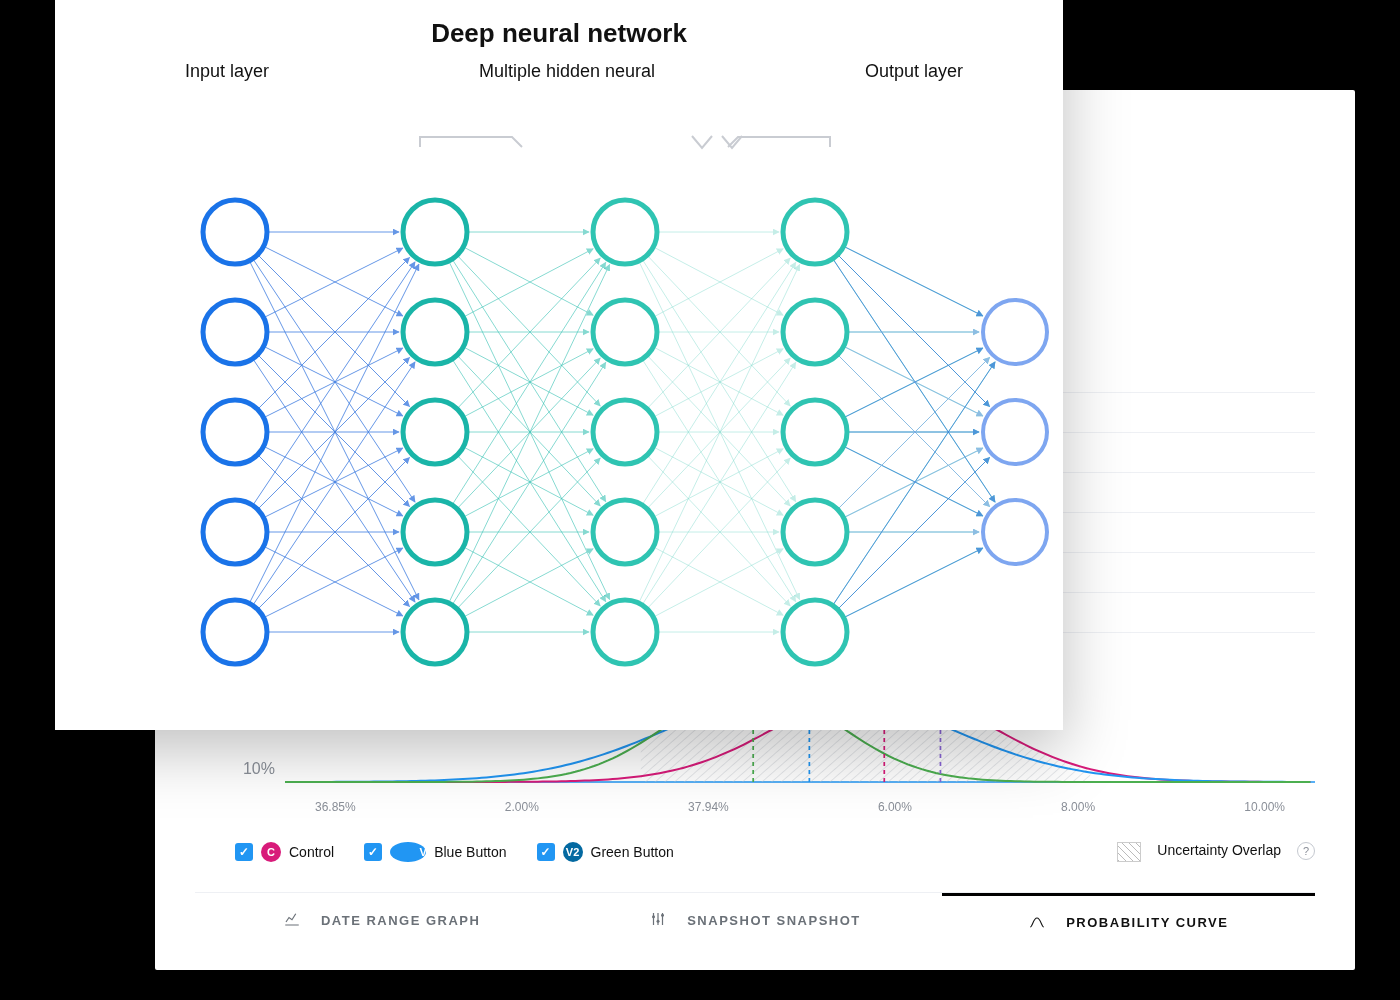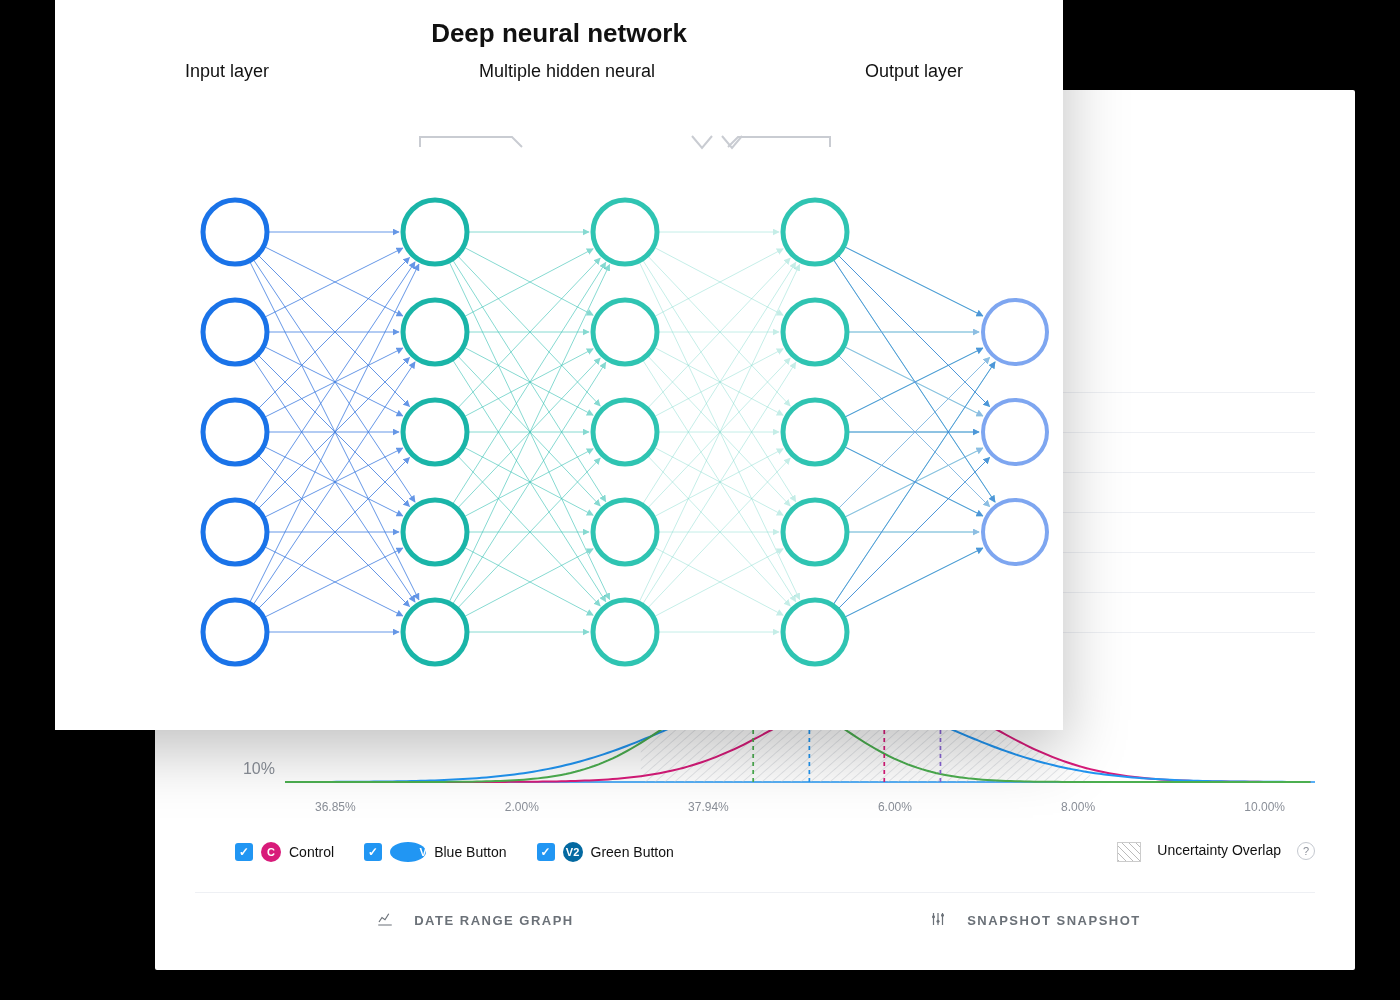--- a/index.html
+++ b/index.html
@@ -245,20 +245,28 @@
       <div class="tab">
         <span class="icon">
           <svg width="18" height="18" viewBox="0 0 24 24">
               <path d="M6 4v16M12 4v16M18 4v16" stroke="currentColor" stroke-width="1.6"></path>
               <circle cx="6" cy="9" r="2" fill="currentColor"></circle>
               <circle cx="12" cy="15" r="2" fill="currentColor"></circle>
               <circle cx="18" cy="7" r="2" fill="currentColor"></circle>
             </svg>
         </span>
         <span>SNAPSHOT SNAPSHOT</span>
+      </div>
+      <div class="tab active">
+        <span class="icon">
+          <svg width="18" height="18" viewBox="0 0 24 24">
+              <path d="M3 20c3 0 4-12 9-12s6 12 9 12" stroke="currentColor" stroke-width="1.6" fill="none"></path>
+            </svg>
+        </span>
+        <span>PROBABILITY CURVE</span>
       </div>
     </div>
   </div>
 </div>
 
 <div class="front-card">
   <div class="nn-title">Deep neural network</div>
   <div class="nn-sublabels">
     <div>Input layer</div>
     <div class="mid">Multiple hidden neural</div>

